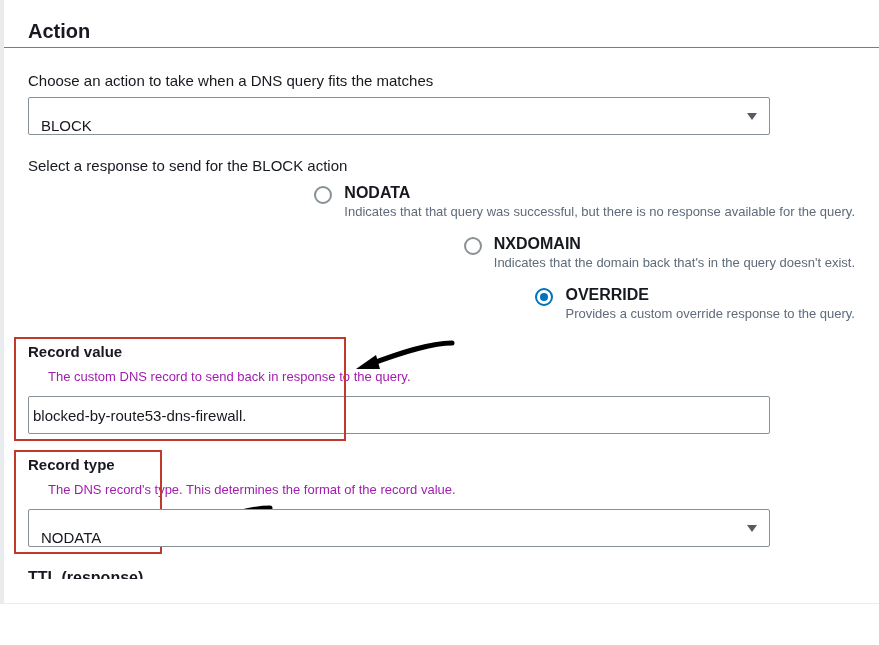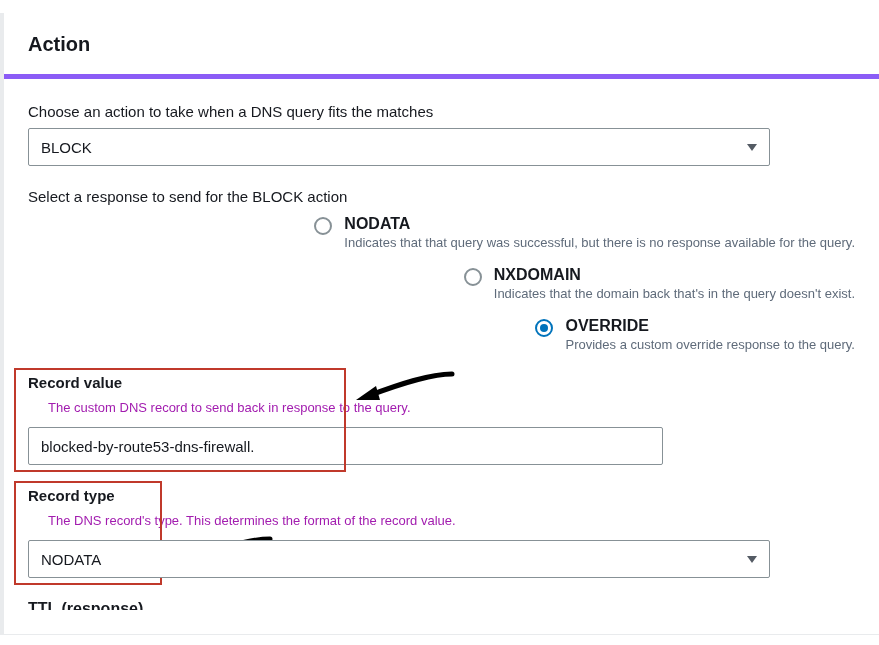--- a/index.html
+++ b/index.html
@@ -11,23 +11,22 @@
       font-family: "Amazon Ember", "Helvetica Neue", Arial, sans-serif;
       background: #ffffff;
       color: #16191f;
       width: 879px;
     }
     .panel {
       border-left: 4px solid #e9ebed;
       border-bottom: 1px solid #e9ebed;
     }
     .panel-header {
-      padding: 20px 24px 18px 24px;
-      border-bottom: 5px solid #8b5cf6;
-      margin-top: 13px;
+      padding: 20px 24px 4px 24px;
+      border-bottom: 1px solid #8b5cf6;
     }
     .panel-header h2 {
       font-size: 20px;
       font-weight: 700;
       color: #16191f;
     }
     .panel-body {
       padding: 24px;
     }
     .field-group {
@@ -53,39 +52,39 @@
     .select-box {
       width: 100%;
       height: 38px;
       border: 1px solid #879196;
       border-radius: 2px;
       background: #fff;
       padding: 0 49px 0 12px;
       font-size: 15px;
       color: #16191f;
       display: flex;
-      align-items: center;
+      align-items: flex-end;
       cursor: pointer;
     }
     .select-caret {
       position: absolute;
       right: 12px;
       top: 50%;
       transform: translateY(-50%);
       pointer-events: none;
     }
     .select-caret svg {
       display: block;
     }
     .text-input {
-      width: 635px;
+      width: 742px;
       height: 38px;
       border: 1px solid #879196;
       border-radius: 2px;
-      padding: 0 12px;
+      padding: 0 4px;
       font-size: 15px;
       color: #16191f;
       font-family: inherit;
     }
     .radio-group {
       display: flex;
       flex-direction: column;
       gap: 16px;
       margin-top: 10px;
     }

